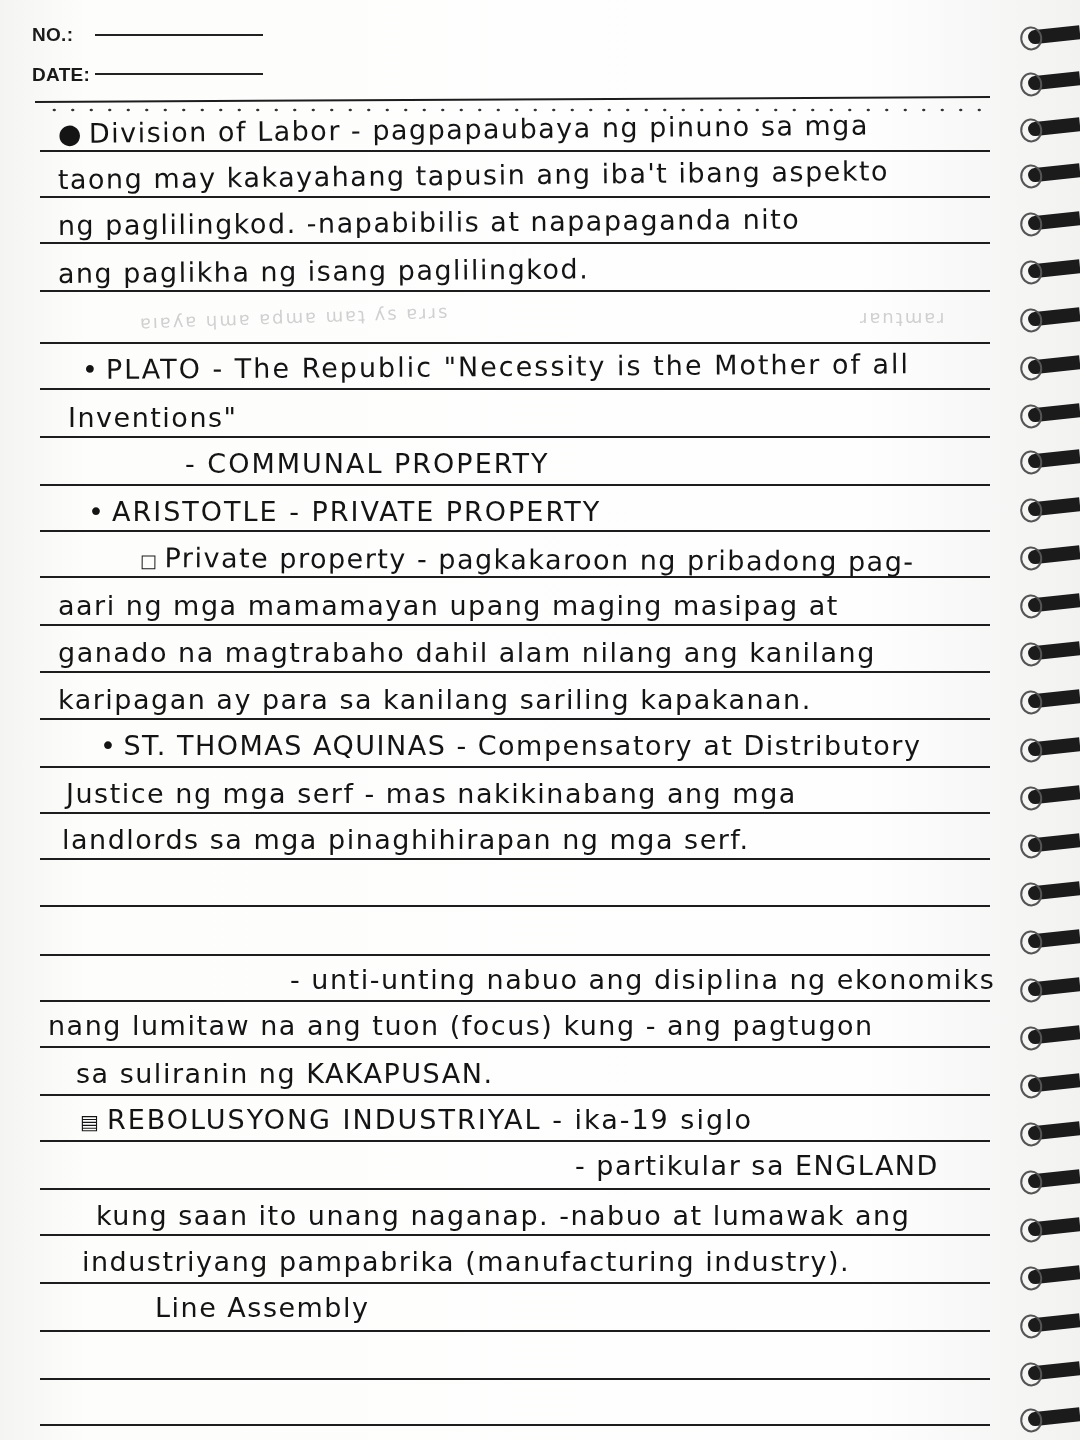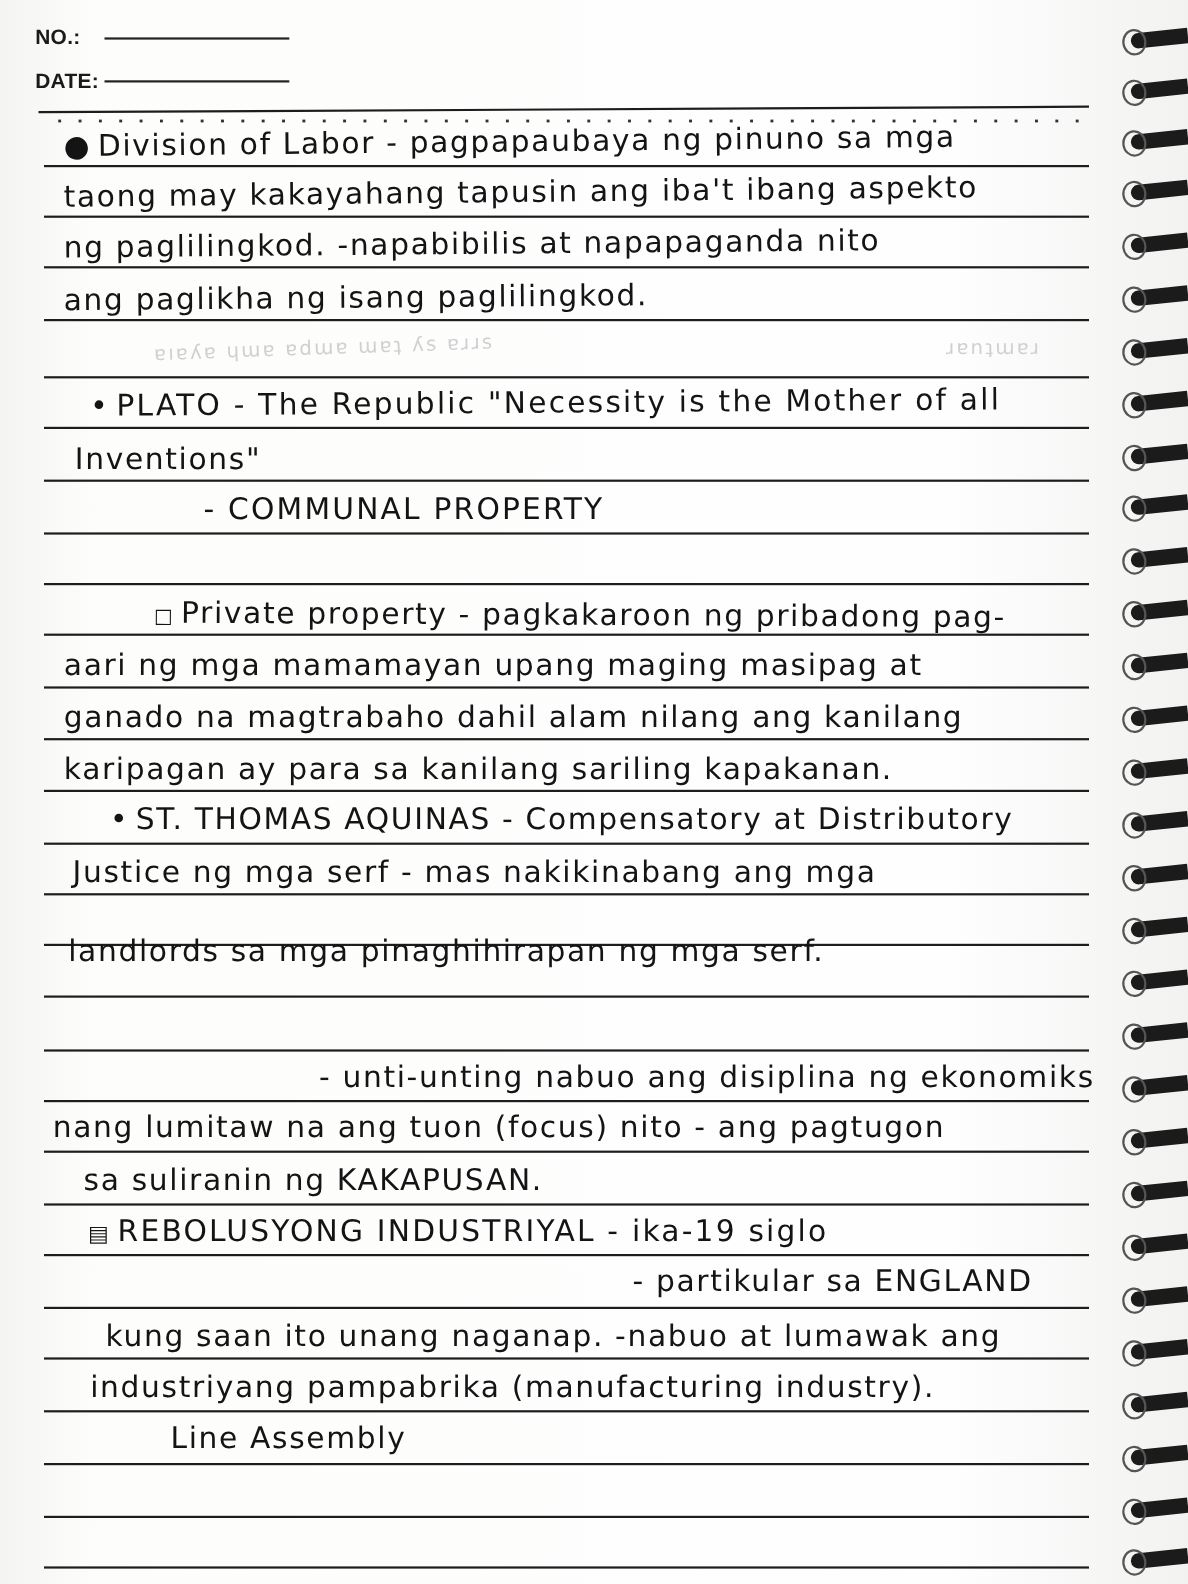--- a/index.html
+++ b/index.html
@@ -104,36 +104,39 @@
   </div>
   <div class="line-text" style="left:58px; top:164px; transform:rotate(-0.6deg);">taong may kakayahang tapusin ang iba't ibang aspekto</div>
   <div class="line-text" style="left:58px; top:210px; transform:rotate(-0.5deg);">ng paglilingkod. -napabibilis at napapaganda nito</div>
   <div class="line-text" style="left:58px; top:258px; transform:rotate(-0.5deg);">ang paglikha ng isang paglilingkod.</div>
 
   <div class="line-text caps" style="left:82px; top:354px; transform:rotate(-0.4deg);">
     <span class="bullet">•</span><span>PLATO - The Republic "Necessity is the Mother of all</span>
   </div>
   <div class="line-text" style="left:68px; top:402px;">Inventions"</div>
   <div class="line-text caps" style="left:185px; top:448px;">- COMMUNAL PROPERTY</div>
+  <div class="line-text caps" style="left:88px; top:496px;">
+    <span class="bullet">•</span><span>ARISTOTLE - PRIVATE PROPERTY</span>
+  </div>
 
   <div class="line-text" style="left:140px; top:542px; transform:rotate(0.3deg);">
     <span class="bullet" style="font-size:18px;">□</span><span>Private property - pagkakaroon ng pribadong pag-</span>
   </div>
   <div class="line-text" style="left:58px; top:590px;">aari ng mga mamamayan upang maging masipag at</div>
   <div class="line-text" style="left:58px; top:637px;">ganado na magtrabaho dahil alam nilang ang kanilang</div>
   <div class="line-text" style="left:58px; top:684px;">karipagan ay para sa kanilang sariling kapakanan.</div>
 
   <div class="line-text" style="left:100px; top:730px;">
     <span class="bullet">•</span><span>ST. THOMAS AQUINAS - Compensatory at Distributory</span>
   </div>
   <div class="line-text" style="left:66px; top:778px;">Justice ng mga serf - mas nakikinabang ang mga</div>
-  <div class="line-text" style="left:62px; top:824px;margin-top:26px;">landlords sa mga pinaghihirapan ng mga serf.</div>
+  <div class="line-text" style="left:62px; top:824px;">landlords sa mga pinaghihirapan ng mga serf.</div>
 
   <div class="line-text" style="left:290px; top:964px;">- unti-unting nabuo ang disiplina ng ekonomiks</div>
-  <div class="line-text" style="left:48px; top:1010px;">nang lumitaw na ang tuon (focus) nito - ang pagtugon</div>
+  <div class="line-text" style="left:48px; top:1010px;">nang lumitaw na ang tuon (focus) kung - ang pagtugon</div>
   <div class="line-text" style="left:76px; top:1058px;">sa suliranin ng KAKAPUSAN.</div>
 
   <div class="line-text caps" style="left:80px; top:1104px;">
     <span class="bullet" style="font-size:20px;">▤</span><span>REBOLUSYONG INDUSTRIYAL - ika-19 siglo</span>
   </div>
   <div class="line-text" style="left:575px; top:1150px;">- partikular sa ENGLAND</div>
   <div class="line-text" style="left:96px; top:1200px;">kung saan ito unang naganap. -nabuo at lumawak ang</div>
   <div class="line-text" style="left:82px; top:1246px;">industriyang pampabrika (manufacturing industry).</div>
   <div class="line-text" style="left:155px; top:1292px;">Line Assembly</div>
 

